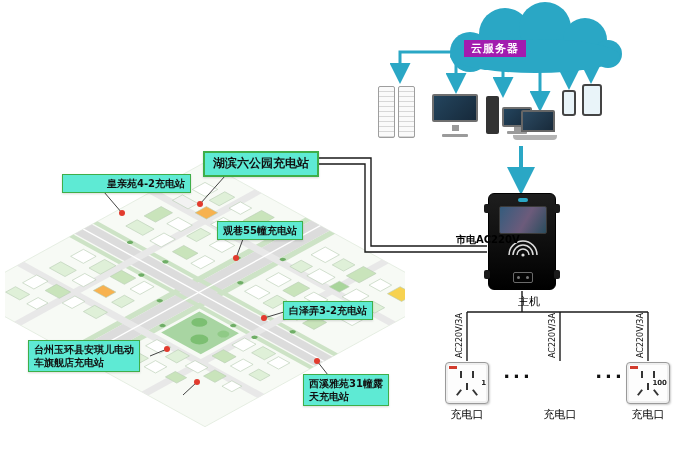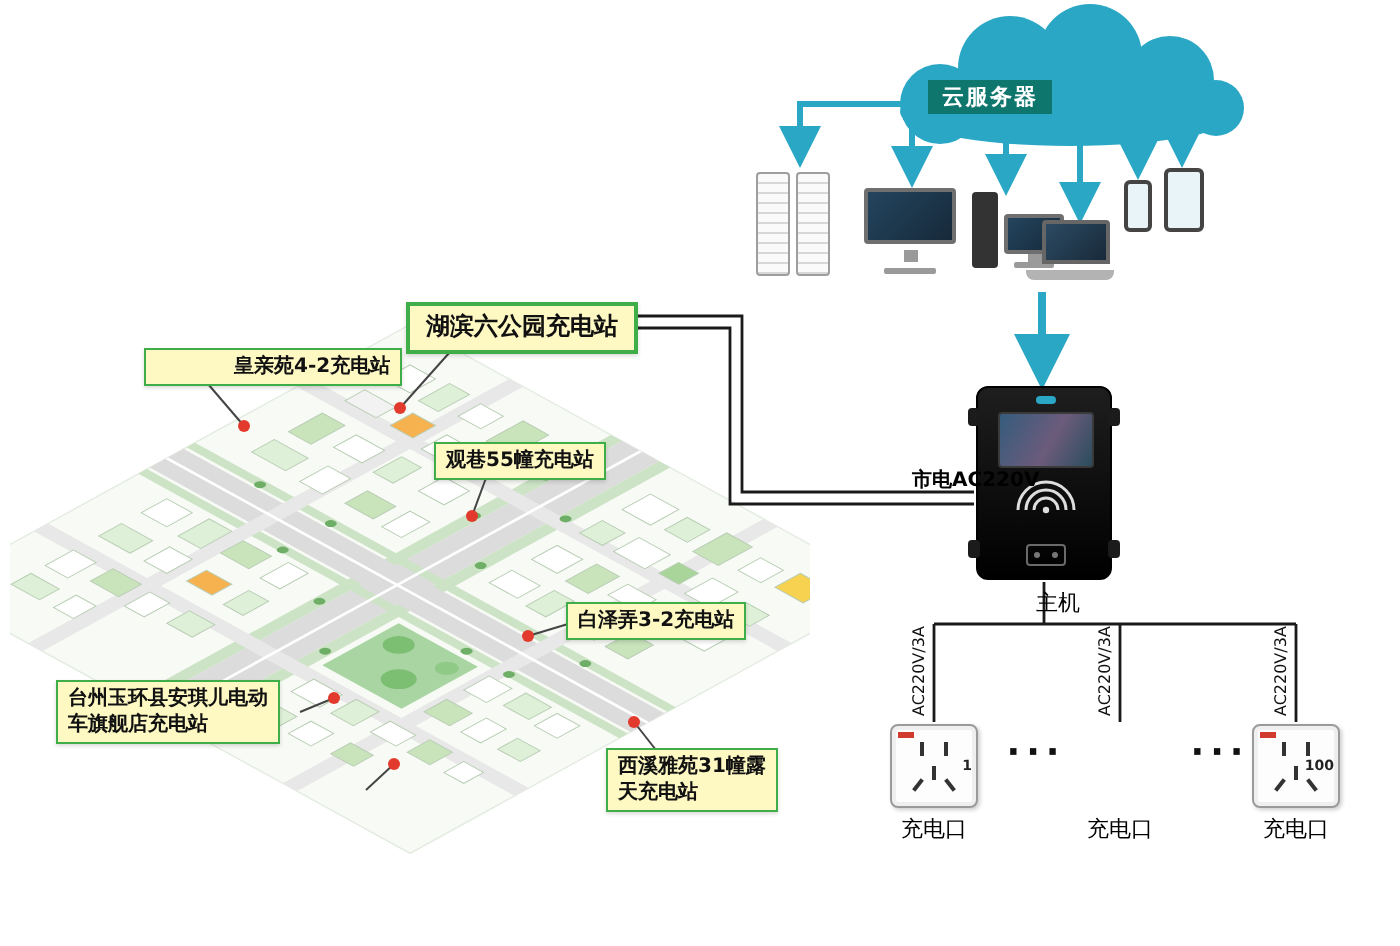--- a/index.html
+++ b/index.html
@@ -5,21 +5,21 @@
   * { margin:0; padding:0; box-sizing:border-box; }
   body { background:#fff; font-family:"DejaVu Sans", sans-serif; }
   .stage { position:relative; width:700px; height:473px; background:#fff; overflow:hidden; }
 
   .map    { position:absolute; left:5px;  top:140px; z-index:1; }
   .map rect.b { stroke:#b9cdb4; stroke-width:0.7; }
   .wires  { position:absolute; left:0; top:0; z-index:2; pointer-events:none; }
   .cloudsvg { position:absolute; left:430px; top:2px; z-index:3; }
 
   .cloud-label { position:absolute; left:464px; top:40px; z-index:4;
-    background:#0f766e; color:#fff; font-size:11px; font-weight:bold;
+    background:#a21caf; color:#fff; font-size:11px; font-weight:bold;
     padding:1px 7px; letter-spacing:1px; }
 
   
   .dev { position:absolute; z-index:3; display:flex; align-items:flex-end; gap:3px; }
   .rackbox { width:17px; height:52px; border:1px solid #9e9e9e; border-radius:2px;
     background:repeating-linear-gradient(#fafafa 0 4px, #d7d7d7 4px 5px); }
   .scr  { background:linear-gradient(135deg,#24455e,#16293a); border:2px solid #6f6f6f; border-radius:2px; }
   .mon-col { display:flex; flex-direction:column; align-items:center; }
   .stand { width:7px; height:6px; background:#9a9a9a; }
   .sbase { width:26px; height:3px; background:#9a9a9a; border-radius:1px; }
@@ -50,25 +50,25 @@
   .slot.l { transform:rotate(38deg); } .slot.r { transform:rotate(-38deg); }
   .sk-num { position:absolute; right:2px; top:16px; font-size:7px; color:#222; font-weight:bold; }
   .sk-brand { position:absolute; left:3px; top:3px; width:8px; height:3px; background:#d23c2e; }
   .port-label { position:absolute; top:407px; width:58px; text-align:center; z-index:3; font-size:11px; color:#000;font-family:Liberation Serif, serif; }
   .wire-label { position:absolute; top:331px; width:44px; height:10px; z-index:3;
     font-size:8px; color:#111; text-align:center; transform:rotate(-90deg); }
   .dots { position:absolute; top:366px; width:40px; text-align:center; z-index:3;
     font-size:18px; font-weight:bold; color:#111; letter-spacing:3px; }
 
   
-  .callout { position:absolute; z-index:5; background:#fef9c3; border:1.5px solid #3fae49;
+  .callout { position:absolute; z-index:5; background:#5eead4; border:1.5px solid #3fae49;
     padding:2px 5px; font-size:10px; font-weight:600; color:#111; line-height:1.3;
     box-shadow:0 1px 2px rgba(0,0,0,.15); }
   .st1 { left:203px; top:151px; font-size:12px; font-weight:bold; border-width:2px; padding:3px 8px; }
-  .st2 { left:72px;  top:174px;padding-left:44px; }
+  .st2 { left:62px;  top:174px;padding-left:44px; }
   .st3 { left:217px; top:221px; }
   .st4 { left:283px; top:301px; }
   .st5 { left:28px;  top:340px; width:112px; }
   .st6 { left:303px; top:374px; width:86px; }
   .st7 { left:94px;  top:391px; width:100px; }
 </style>
 </head>
 <body>
 
 <div class="stage">

